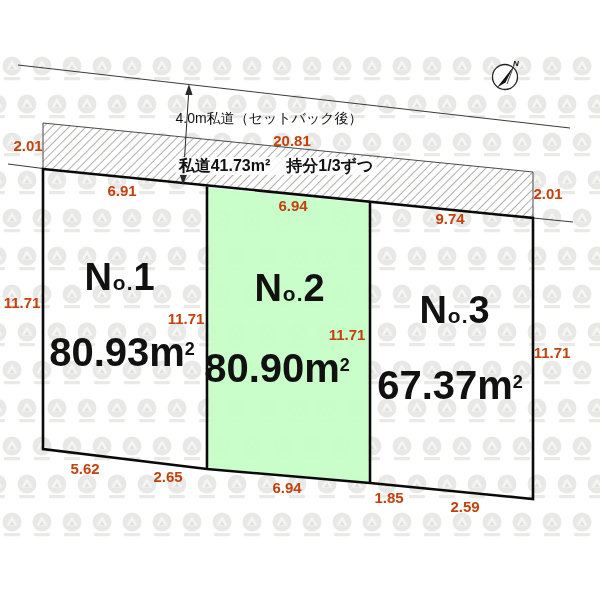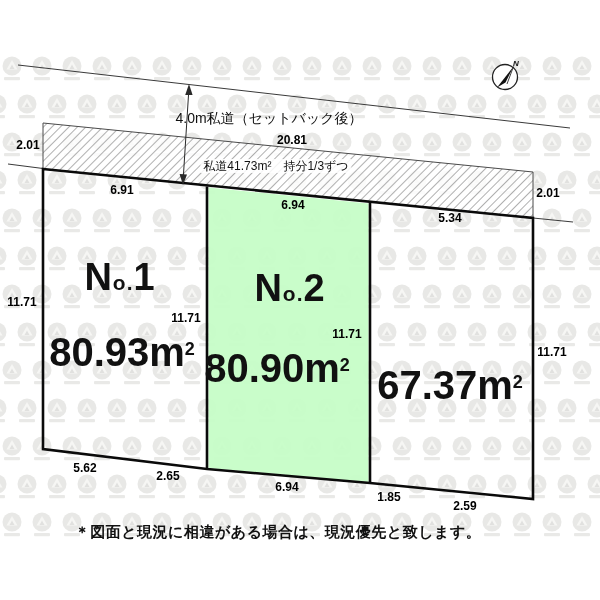--- a/index.html
+++ b/index.html
@@ -5,23 +5,23 @@
   html,body{margin:0;padding:0;background:#ffffff;}
   .canvas{
     position:relative;width:600px;height:600px;background:#ffffff;overflow:hidden;
     font-family:"Liberation Sans","DejaVu Sans",sans-serif;color:#111;
   }
   .geo{position:absolute;left:0;top:0;}
   .lbl{
     position:absolute;transform:translate(-50%,-50%);
     white-space:nowrap;color:#111;text-align:center;line-height:1;
   }
-  .dim{font-size:12px;font-weight:700;letter-spacing:0px;color:#000000;}
+  .dim{font-size:15px;font-weight:700;letter-spacing:0px;color:#c2410c;}
   .road-width{font-size:14px;font-weight:400;}
-  .road-area{font-size:12px;font-weight:400;background:rgba(255,255,255,0.85);padding:1px 3px;}
+  .road-area{font-size:16px;font-weight:700;background:rgba(255,255,255,0.85);padding:1px 3px;}
   .plot-no{font-size:38px;font-weight:600;letter-spacing:1px;}
   .plot-no .nO{font-size:0.55em;}
   .plot-area{font-size:40px;font-weight:600;letter-spacing:0px;}
   .plot-area .sup{font-size:0.45em;vertical-align:0.62em;font-weight:700;}
   .note{font-size:15px;font-weight:600;letter-spacing:0.5px;}
   .north-label{font-size:8px;font-weight:700;font-style:italic;}
 </style>
 </head>
 <body>
 
@@ -355,35 +355,35 @@
 
   <div class="lbl road-width" style="left:269px;top:118px">4.0m私道（セットバック後）</div>
   <div class="lbl dim" style="left:292px;top:140px">20.81</div>
   <div class="lbl road-area" style="left:276px;top:166px">私道41.73m²　持分1/3ずつ</div>
 
   <div class="lbl dim" style="left:28px;top:145px">2.01</div>
   <div class="lbl dim" style="left:548px;top:193px">2.01</div>
 
   <div class="lbl dim" style="left:122px;top:190px">6.91</div>
   <div class="lbl dim" style="left:293px;top:205px">6.94</div>
-  <div class="lbl dim" style="left:450px;top:218px">5.34</div>
+  <div class="lbl dim" style="left:450px;top:218px">9.74</div>
 
   <div class="lbl dim" style="left:22px;top:302px">11.71</div>
   <div class="lbl dim" style="left:186px;top:318px">11.71</div>
   <div class="lbl dim" style="left:347px;top:334px">11.71</div>
   <div class="lbl dim" style="left:552px;top:352px">11.71</div>
 
   <div class="lbl dim" style="left:85px;top:468px">5.62</div>
   <div class="lbl dim" style="left:168px;top:476px">2.65</div>
   <div class="lbl dim" style="left:287px;top:487px">6.94</div>
   <div class="lbl dim" style="left:389px;top:497px">1.85</div>
   <div class="lbl dim" style="left:465px;top:506px">2.59</div>
 
   <div class="lbl plot-no" style="left:120px;top:277px"><span class="nN">N</span><span class="nO">o.</span><span>1</span></div>
   <div class="lbl plot-area" style="left:122px;top:352px"><span>80.93</span><span>m</span><span class="sup">2</span></div>
 
   <div class="lbl plot-no" style="left:290px;top:288px"><span class="nN">N</span><span class="nO">o.</span><span>2</span></div>
   <div class="lbl plot-area" style="left:277px;top:368px"><span>80.90</span><span>m</span><span class="sup">2</span></div>
 
+  <div class="lbl plot-no" style="left:455px;top:310px"><span class="nN">N</span><span class="nO">o.</span><span>3</span></div>
   <div class="lbl plot-area" style="left:450px;top:385px"><span>67.37</span><span>m</span><span class="sup">2</span></div>
 
-  <div class="lbl note" style="left:278px;top:531px">＊図面と現況に相違がある場合は、現況優先と致します。</div>
 </div>
 
 </body></html>

